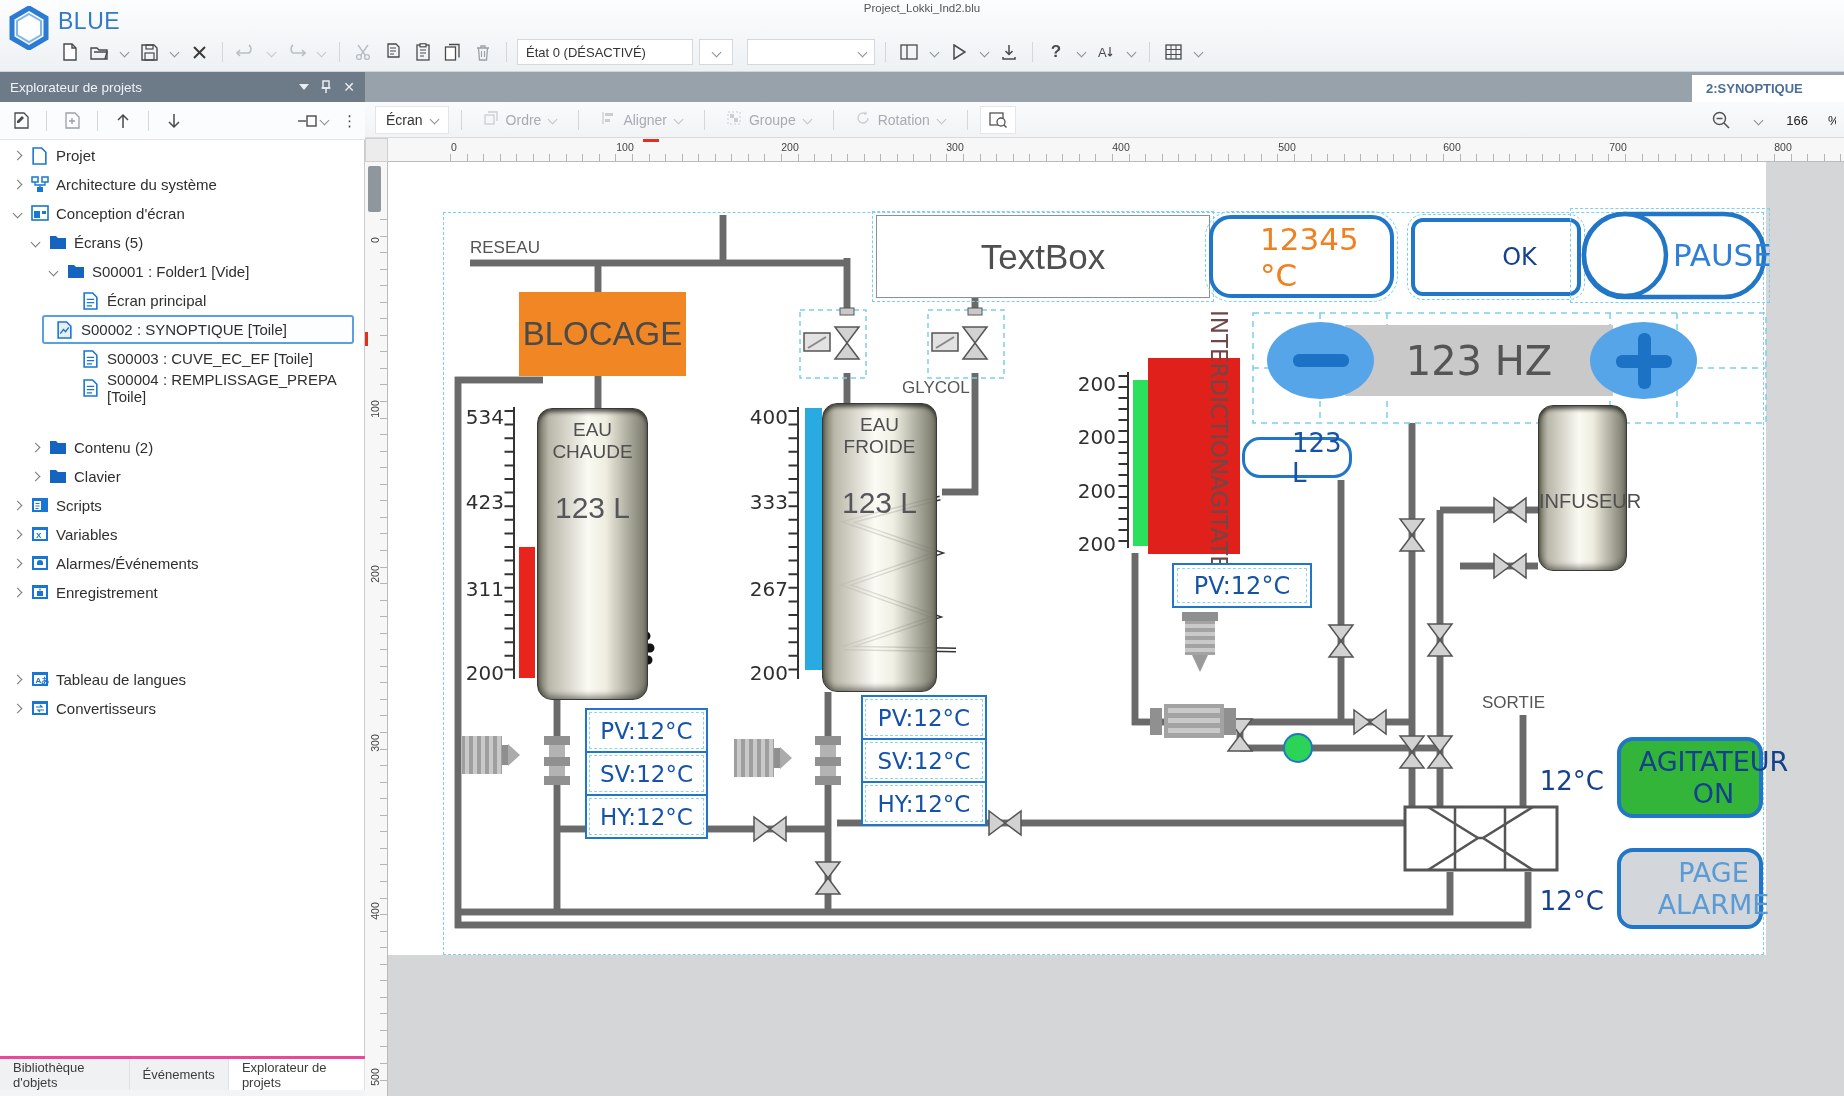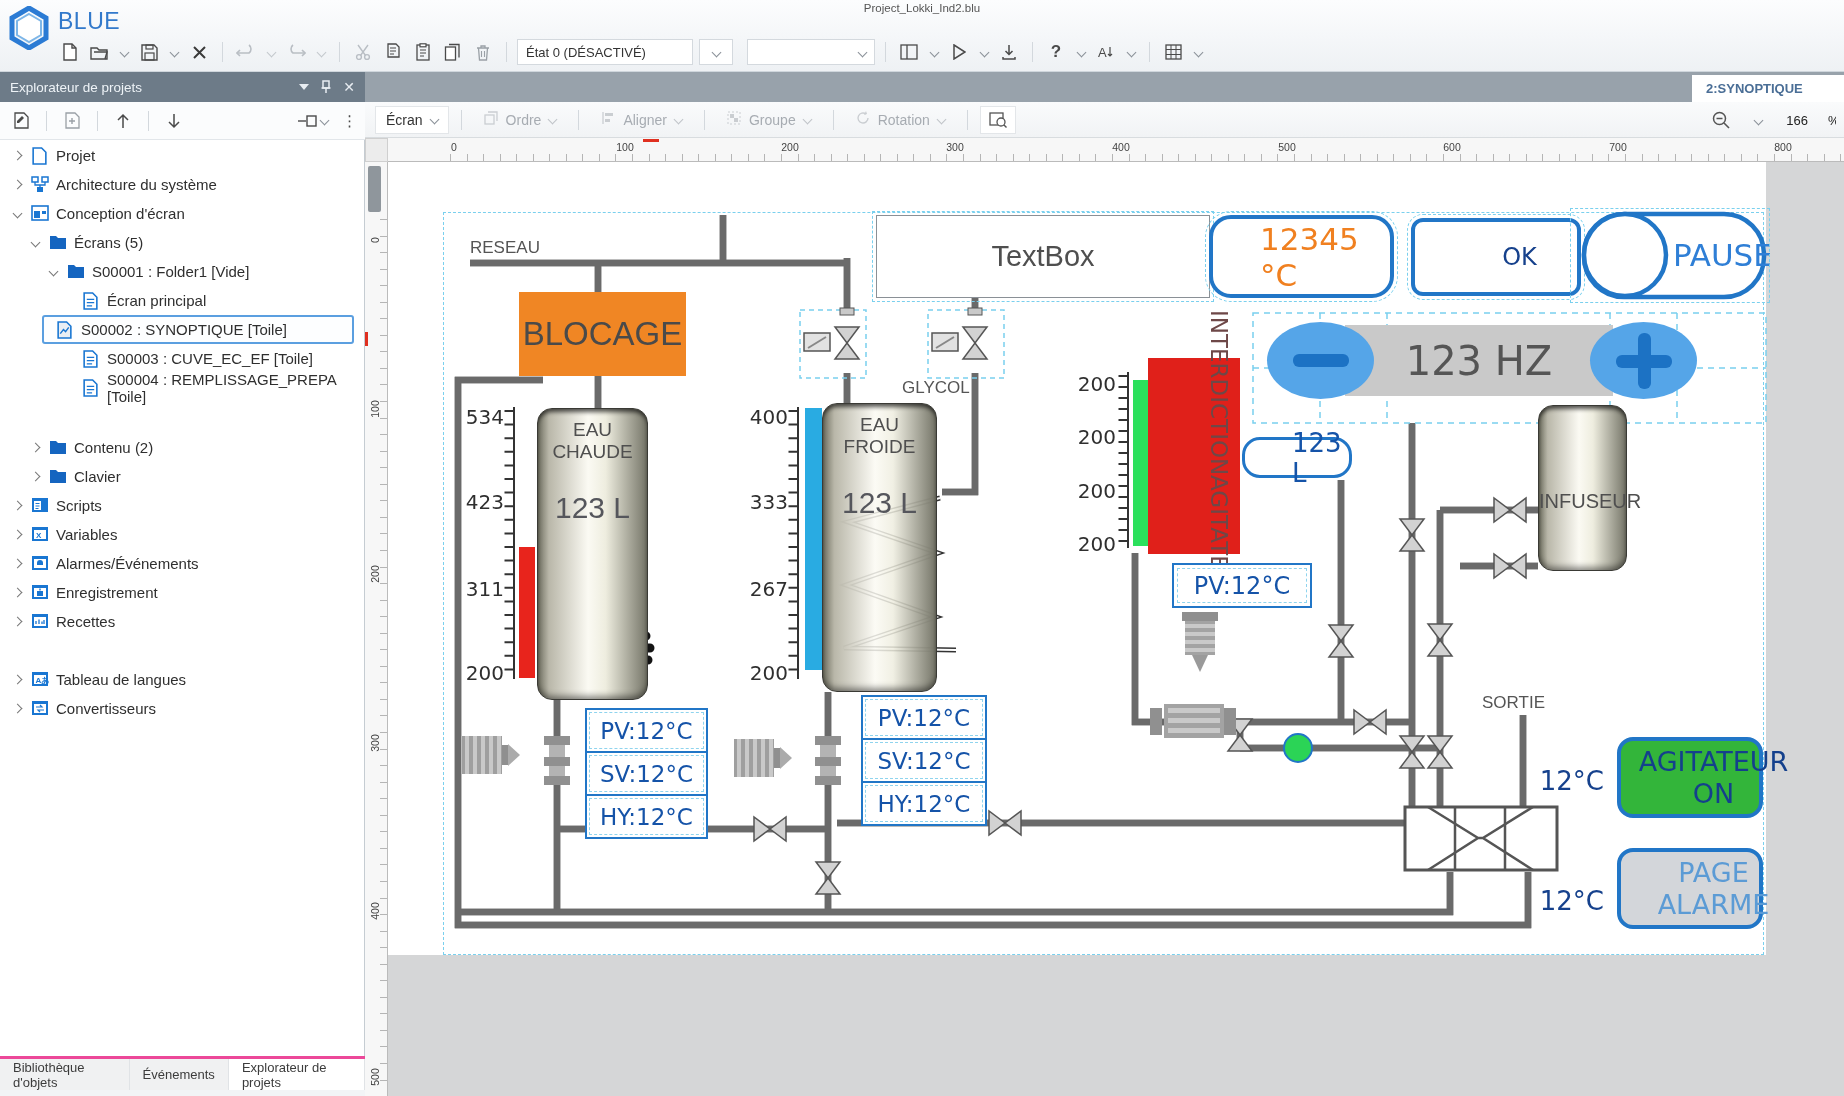--- a/index.html
+++ b/index.html
@@ -430,31 +430,20 @@
     <div class="trow lvl0" style="top:408px">
       <span class="tchev">
           <span class="chv closed"></span>
         </span>
       <span class="ticon"><svg width="18" height="16" viewBox="0 0 18 16">
             <rect x="1" y="1" width="16" height="14" fill="#1976d2"></rect>
             <rect x="3" y="4" width="12" height="9" fill="#fff"></rect>
             <path d="M9 5a3 3 0 0 1 3 3v2H6V8a3 3 0 0 1 3-3z" fill="#1976d2"></path>
           </svg></span>
       <span>Alarmes/Événements</span>
-    </div>
-    <div class="trow lvl0" style="top:466px">
-      <span class="tchev">
-          <span class="chv closed"></span>
-        </span>
-      <span class="ticon"><svg width="18" height="16" viewBox="0 0 18 16">
-            <rect x="1" y="1" width="16" height="14" fill="#1976d2"></rect>
-            <rect x="3" y="4" width="12" height="9" fill="#fff"></rect>
-            <path d="M5 11V8M8 11V6.5M11 11V8.5M13 11V7" stroke="#1976d2" stroke-width="1.3"></path>
-          </svg></span>
-      <span>Recettes</span>
     </div>
     <div class="trow lvl0" style="top:524px">
       <span class="tchev">
           <span class="chv closed"></span>
         </span>
       <span class="ticon"><svg width="18" height="16" viewBox="0 0 18 16">
             <rect x="1" y="1" width="16" height="14" fill="#1976d2"></rect>
             <rect x="3" y="4" width="12" height="9" fill="#fff"></rect>
             <text x="4.5" y="12" font-size="8" fill="#1976d2" font-family="Liberation Sans" font-weight="bold">Aあ</text>
           </svg></span>
@@ -678,21 +667,21 @@
   <path d="M1428,807 L1478,838 L1428,870 M1533,807 L1483,838 L1533,870 M1478,838 H1483" fill="none" stroke="#555" stroke-width="2.5"></path>
 
   <circle cx="1298" cy="748" r="14" fill="#2bd456" stroke="#2176c7" stroke-width="2"></circle>
 
   <g stroke="#7ad0ee" stroke-width="1.5" stroke-dasharray="6 5" fill="none">
     <rect x="1253" y="313" width="513" height="110"></rect>
     <path d="M1320,313 V423 M1387,313 V423 M1610,313 V423 M1677,313 V423 M1253,368 H1345 M1697,368 H1766"></path>
   </g>
 </svg>
 
-<div class="abs widget" style="left:876px;top:215px;width:334px;height:83px;background:#fff;border:1.5px solid #8a9096;outline:1.5px dashed #7ad0ee;outline-offset:3px;display:flex;align-items:center;justify-content:center;font-size:29px;color:#4f4f4f;z-index:3">
+<div class="abs widget" style="left:876px;top:215px;width:334px;height:83px;background:#fff;border:1.5px solid #8a9096;outline:1.5px dashed #7ad0ee;outline-offset:3px;display:flex;align-items:center;justify-content:center;font-size:35px;color:#4f4f4f;z-index:3">
     <span>TextBox</span>
   </div>
 
 <div class="abs widget bluebtn" style="left:1209px;top:215px;width:185px;height:83px;border-radius:22px;font-size:31px;color:#f08020;outline:1.5px dashed #7ad0ee;outline-offset:3px">
     <span>12345 °C</span>
   </div>
 
 <div class="abs widget bluebtn" style="left:1411px;top:218px;width:170px;height:78px;border-radius:12px;font-size:24px;color:#16418c;outline:1.5px dashed #7ad0ee;outline-offset:3px">
     <span>OK</span>
   </div>

